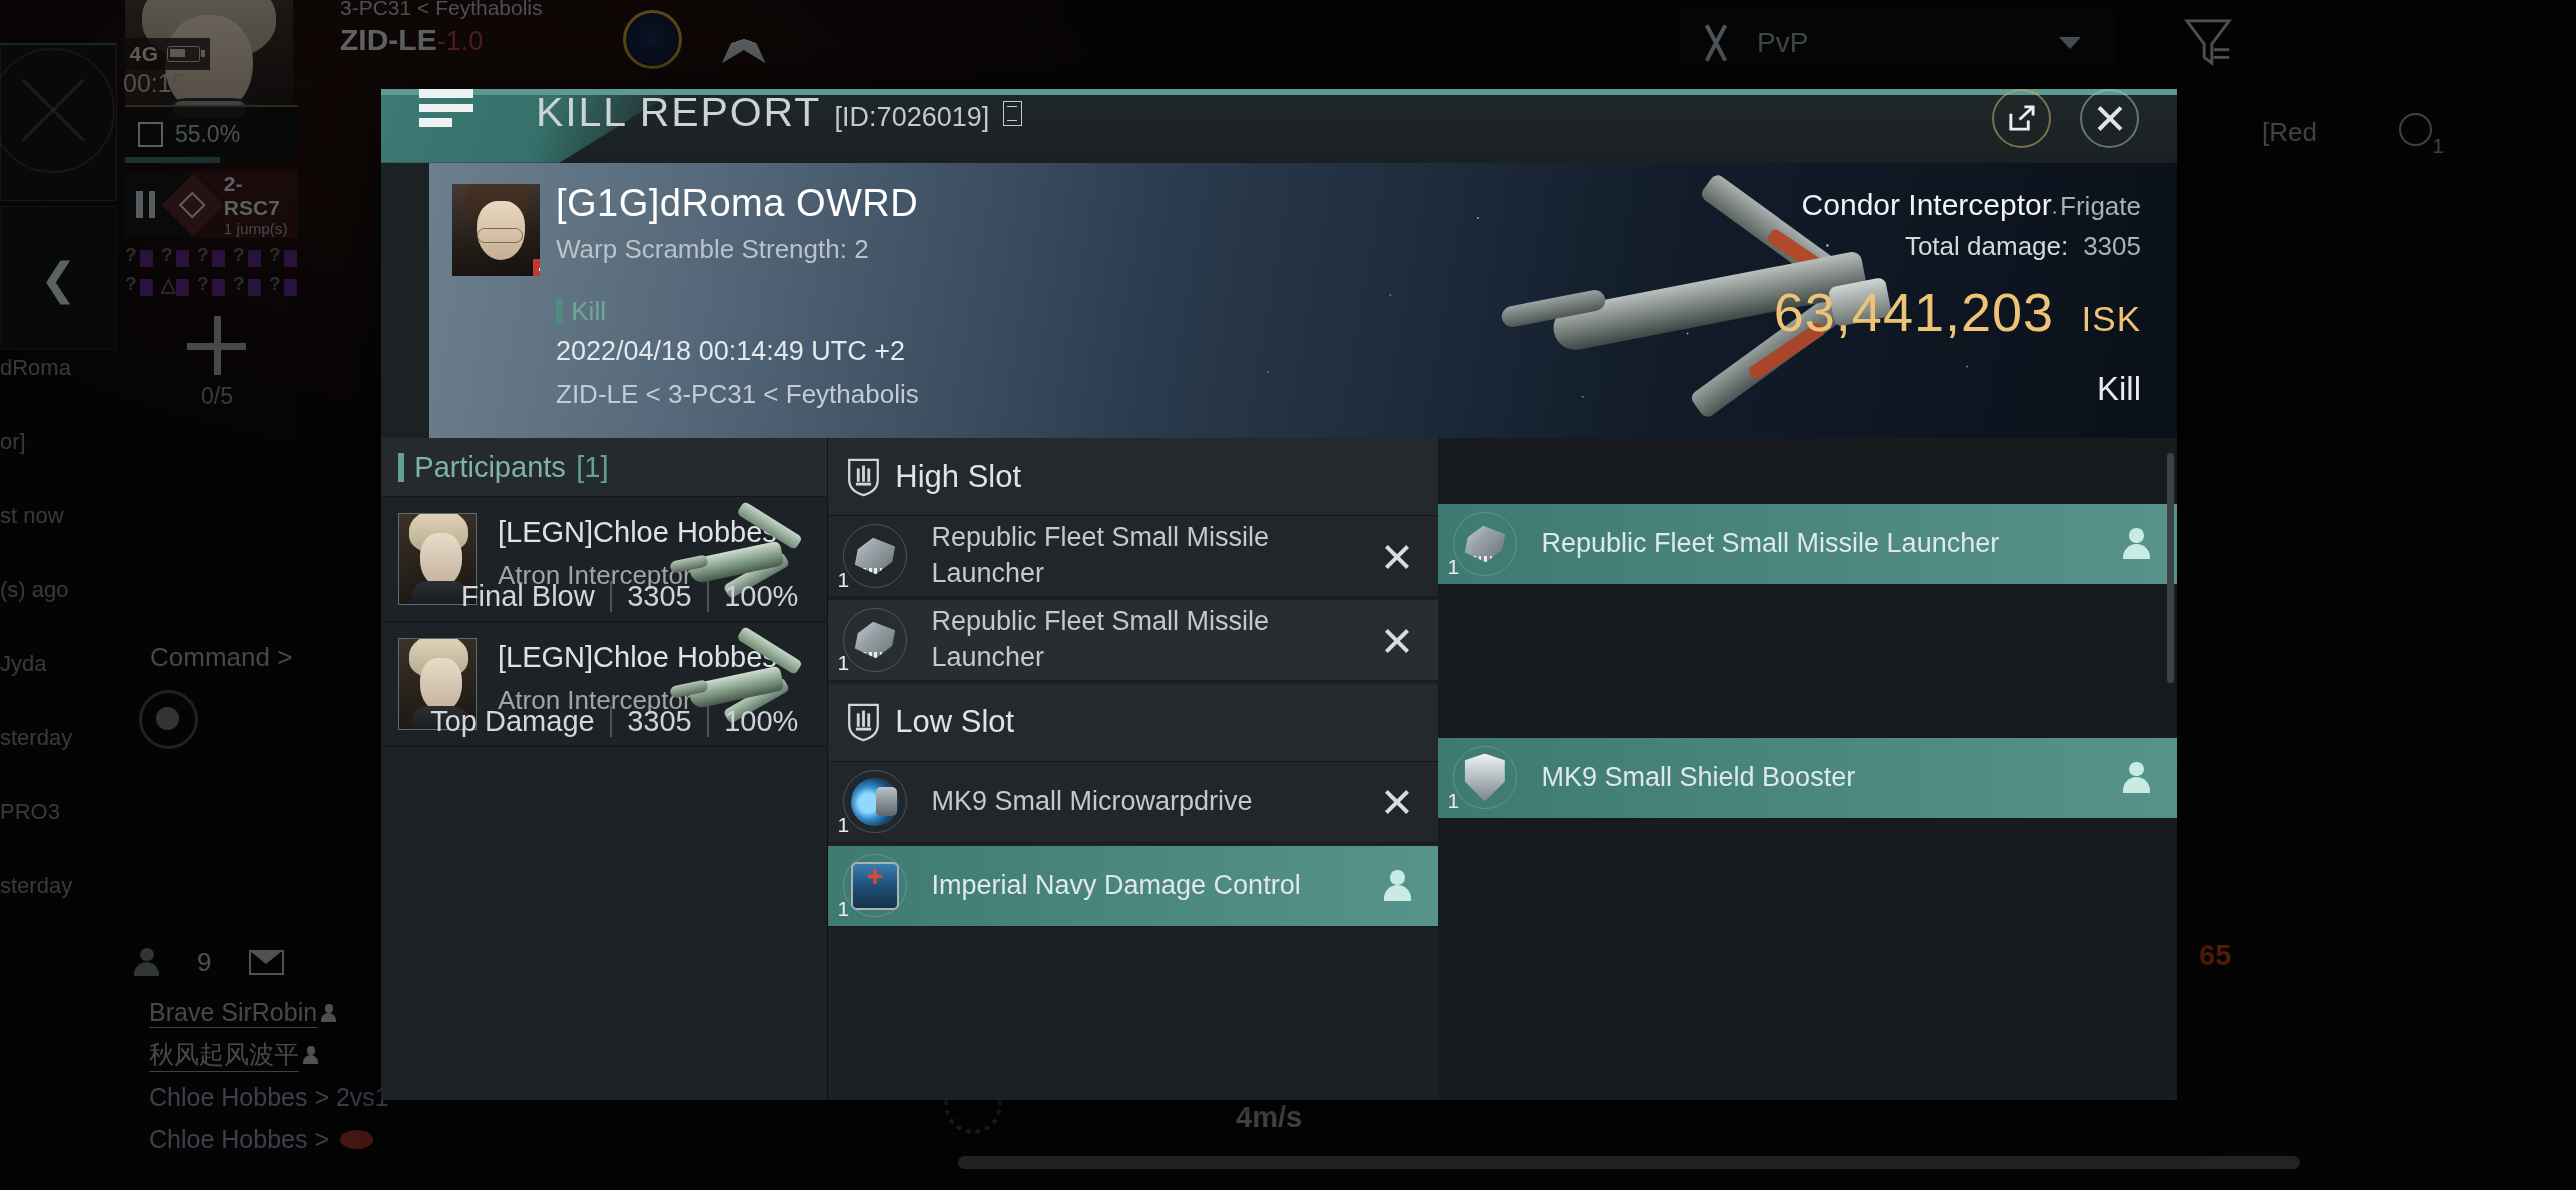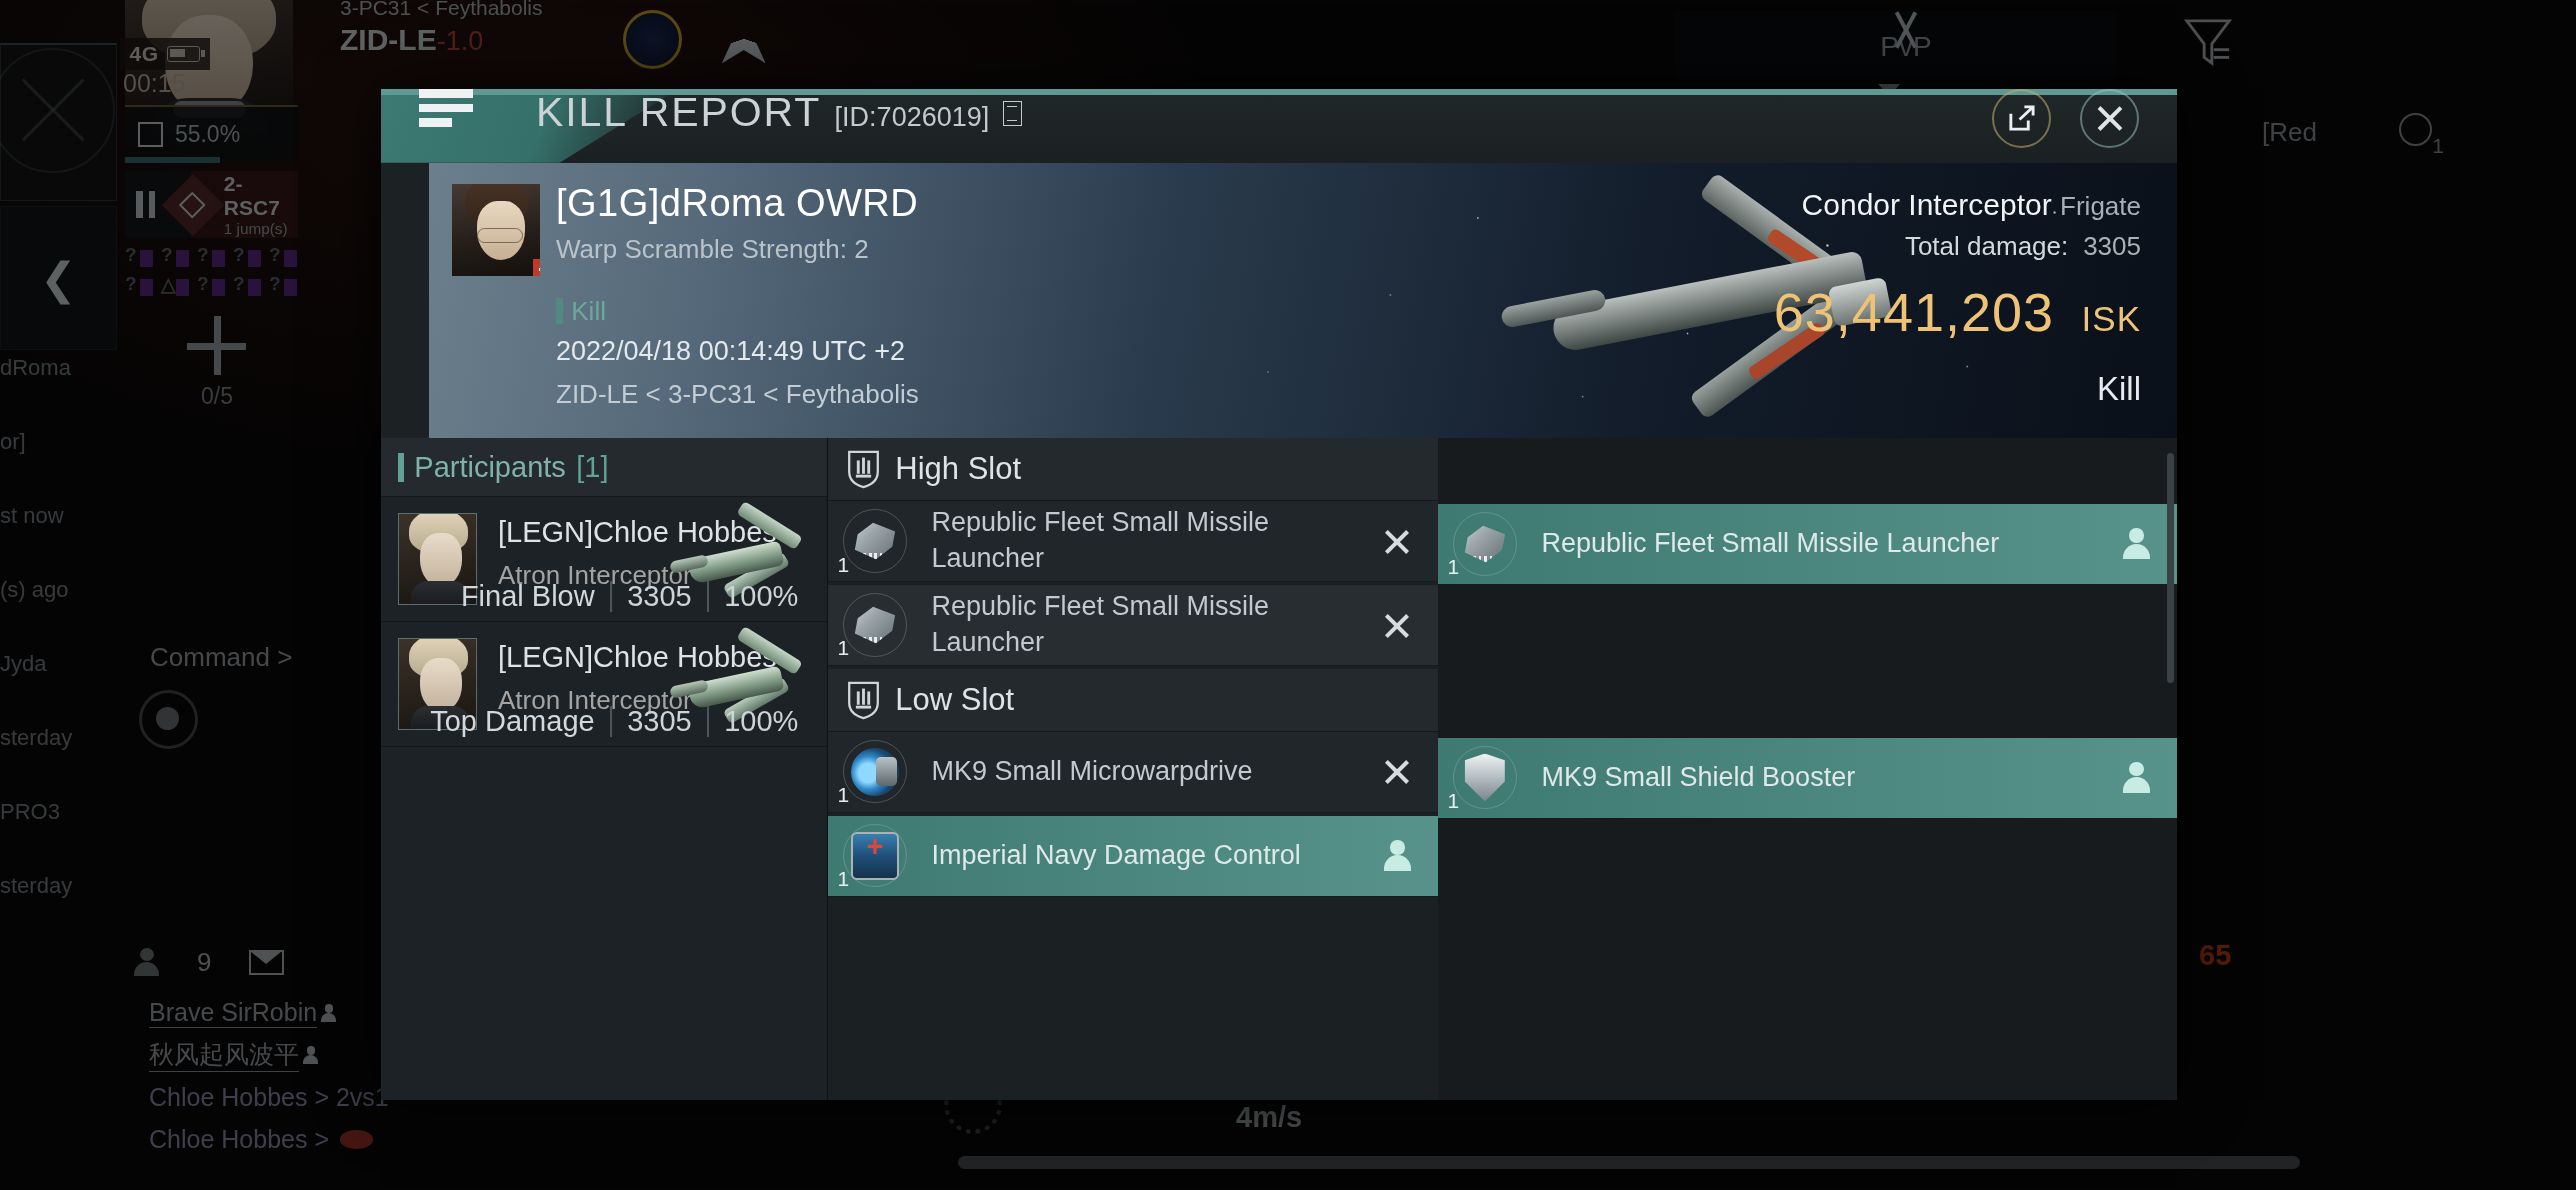--- a/index.html
+++ b/index.html
@@ -140,21 +140,21 @@
   .topc .l2 em { font-style:normal; color:#b4463c; font-weight:400; font-size:27px;}
 
   .emblem { position:absolute; top:9.6px; width:59px; height:59px; }
   .emb1 { left:623px; border:3.8px solid #c9a227; border-radius:50%; background: radial-gradient(#1d2c55,#0e1730);}
   .emb2 { left:714px; }
   .emb2:before { content:""; position:absolute; left:7.7px; top:5.8px; width:44px; height:48px;
       background: conic-gradient(from 180deg, #cfd6da 0 20%, transparent 20% 80%, #cfd6da 80%);
       clip-path: polygon(50% 0,100% 100%,50% 72%,0 100%); }
 
   .pvp-sel { position:absolute; right:460px; top:9.6px; width:441px; height:67px;
-     background: rgba(14,16,18,.88); display:flex; align-items:center; gap:21px; padding-left:21px;flex-direction:column;}
+     background: rgba(14,16,18,.88); display:flex; align-items:center; gap:21px; padding-left:21px;}
   .swords { width:40px; height:40px; position:relative;}
   .swords:before,.swords:after{content:"";position:absolute;left:18px;top:0;width:3.8px;height:40px;background:#b9c1c5;}
   .swords:before{transform:rotate(28deg);} .swords:after{transform:rotate(-28deg);}
   .pvp-sel .lbl { font:300 28px "Liberation Sans",sans-serif; color:#98a0a5; flex:1;}
   .chev-dn { width:0;height:0;border-left:11.5px solid transparent;border-right:11.5px solid transparent;border-top:12.5px solid #aab2b6; margin-right:35px;}
   .funnel { position:absolute; right:343px; top:15.3px;}
   .red-lbl { position:absolute; right:259px; top:117px; font:300 26px "Liberation Sans",sans-serif; color:#8b9297;}
   .search-ic { position:absolute; right:144px; top:113px; width:33px;height:33px;
      border:2.9px solid #8b9297; border-radius:50%;}
   .search-n { position:absolute; right:132px; top:134px; font:300 21px "Liberation Sans",sans-serif; color:#8b9297;}
@@ -290,21 +290,21 @@
   .pr-stats { position:absolute; right:13.4px; bottom:7.7px; display:flex; align-items:center; gap:0;
      font:300 29px "Liberation Sans",sans-serif; color:#cdd4d8;}
   .pr-stats .lbl { color:#d2d9dc; padding-right:15.3px;}
   .pr-stats .sep { width:1.9px; height:31px; background:#4d5559; display:block;}
   .pr-stats .v { padding:0 15.3px; }
 
   .col-right { flex:1; display:flex; min-height:0; }
   .slots-col { width:610px; flex:0 0 610px; background:#1b2023; overflow:hidden; }
   .drops-col { flex:1; background:#171b1e; overflow:hidden; }
 
-  .slot-head { height:63px; display:flex; align-items:center; gap:15.3px; padding-left:19px;
+  .slot-head { height:78px; display:flex; align-items:center; gap:15.3px; padding-left:19px;
      background:#23292d; border-bottom:1px solid #14181b;}
   .shield-ic { width:33px; height:40px; position:relative; }
   .shield-ic svg { display:block; }
   .slot-head .txt { font:300 31px "Liberation Sans",sans-serif; color:#dde4e7;}
 
   .mod-row { position:relative; height:81px; display:flex; align-items:center;
      background:#20262a; border-bottom:1px solid #161a1d; margin-bottom:2.9px;}
   .mod-row.alt { background:#272d31; }
   .mod-row.hl { background: linear-gradient(90deg,#3f7a72,#57938a); }
   .mod-ic { position:relative; width:71px; height:71px; margin-left:11.5px; flex:0 0 71px;}

